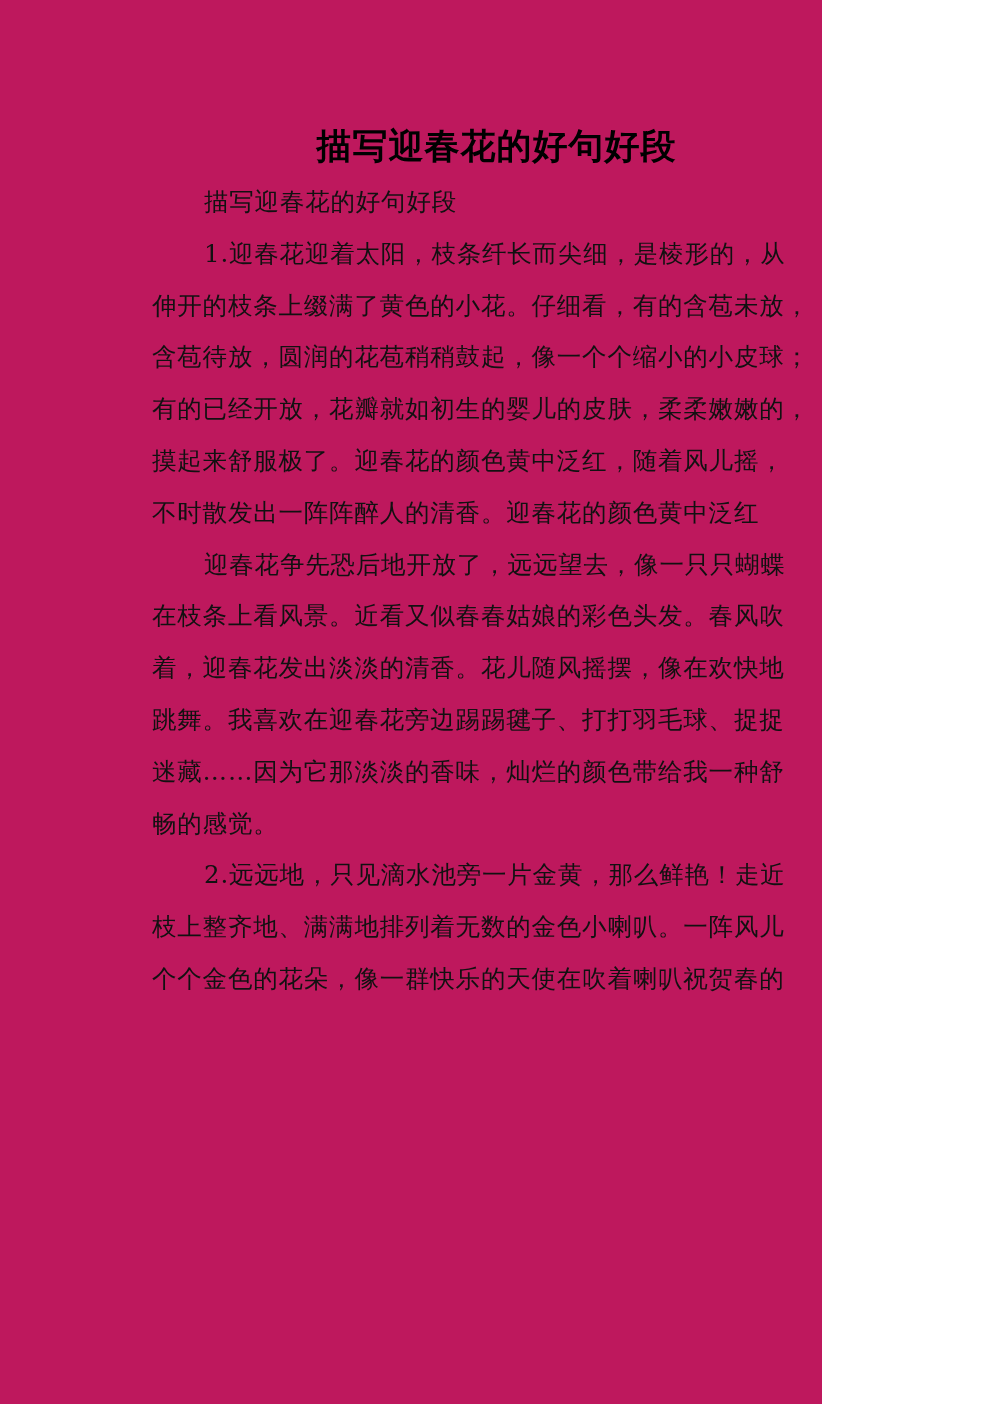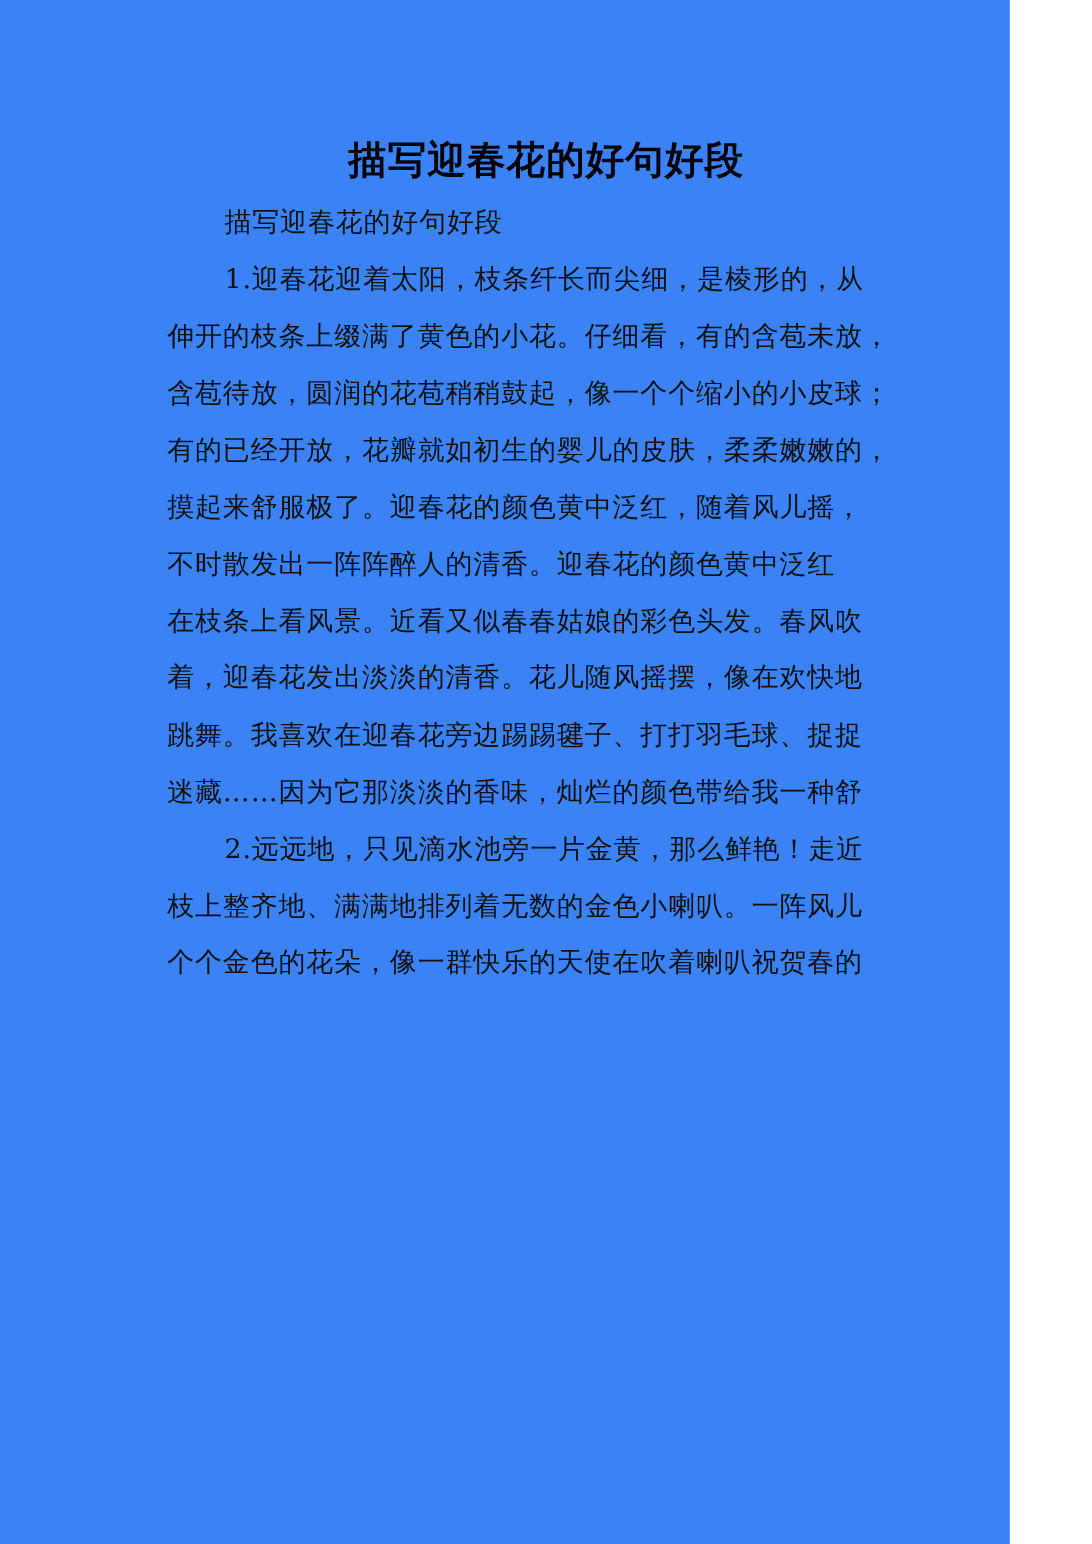--- a/index.html
+++ b/index.html
@@ -12,23 +12,23 @@
       height: 1404px;
       position: relative;
       overflow: hidden;
       font-family: "DejaVu Serif", "Liberation Serif", serif;
       color: #111111;
     }
     .page {
       position: absolute;
       left: 0;
       top: 0;
-      width: 918px;
+      width: 822px;
       height: 1404px;
-      background: #3b82f6;
+      background: #be185d;
       text-decoration: underline;
     }
     .title {
       position: absolute;
       left: 0;
       top: 122px;
       width: 993px;
       text-align: center;
       font-family: "DejaVu Sans", "Liberation Sans", sans-serif;
       font-weight: bold;
@@ -63,22 +63,24 @@
   <div class="body-text">
     <div class="line indent">描写迎春花的好句好段</div>
 
     <div class="line indent">1.迎春花迎着太阳，枝条纤长而尖细，是棱形的，从</div>
     <div class="line">伸开的枝条上缀满了黄色的小花。仔细看，有的含苞未放，</div>
     <div class="line">含苞待放，圆润的花苞稍稍鼓起，像一个个缩小的小皮球；</div>
     <div class="line">有的已经开放，花瓣就如初生的婴儿的皮肤，柔柔嫩嫩的，</div>
     <div class="line">摸起来舒服极了。迎春花的颜色黄中泛红，随着风儿摇，</div>
     <div class="line">不时散发出一阵阵醉人的清香。迎春花的颜色黄中泛红</div>
 
+    <div class="line indent">迎春花争先恐后地开放了，远远望去，像一只只蝴蝶</div>
     <div class="line">在枝条上看风景。近看又似春春姑娘的彩色头发。春风吹</div>
     <div class="line">着，迎春花发出淡淡的清香。花儿随风摇摆，像在欢快地</div>
     <div class="line">跳舞。我喜欢在迎春花旁边踢踢毽子、打打羽毛球、捉捉</div>
     <div class="line">迷藏……因为它那淡淡的香味，灿烂的颜色带给我一种舒</div>
+    <div class="line">畅的感觉。</div>
 
     <div class="line indent">2.远远地，只见滴水池旁一片金黄，那么鲜艳！走近</div>
     <div class="line">枝上整齐地、满满地排列着无数的金色小喇叭。一阵风儿</div>
     <div class="line">个个金色的花朵，像一群快乐的天使在吹着喇叭祝贺春的</div>
   </div>
 </div>
 
 </body></html>

